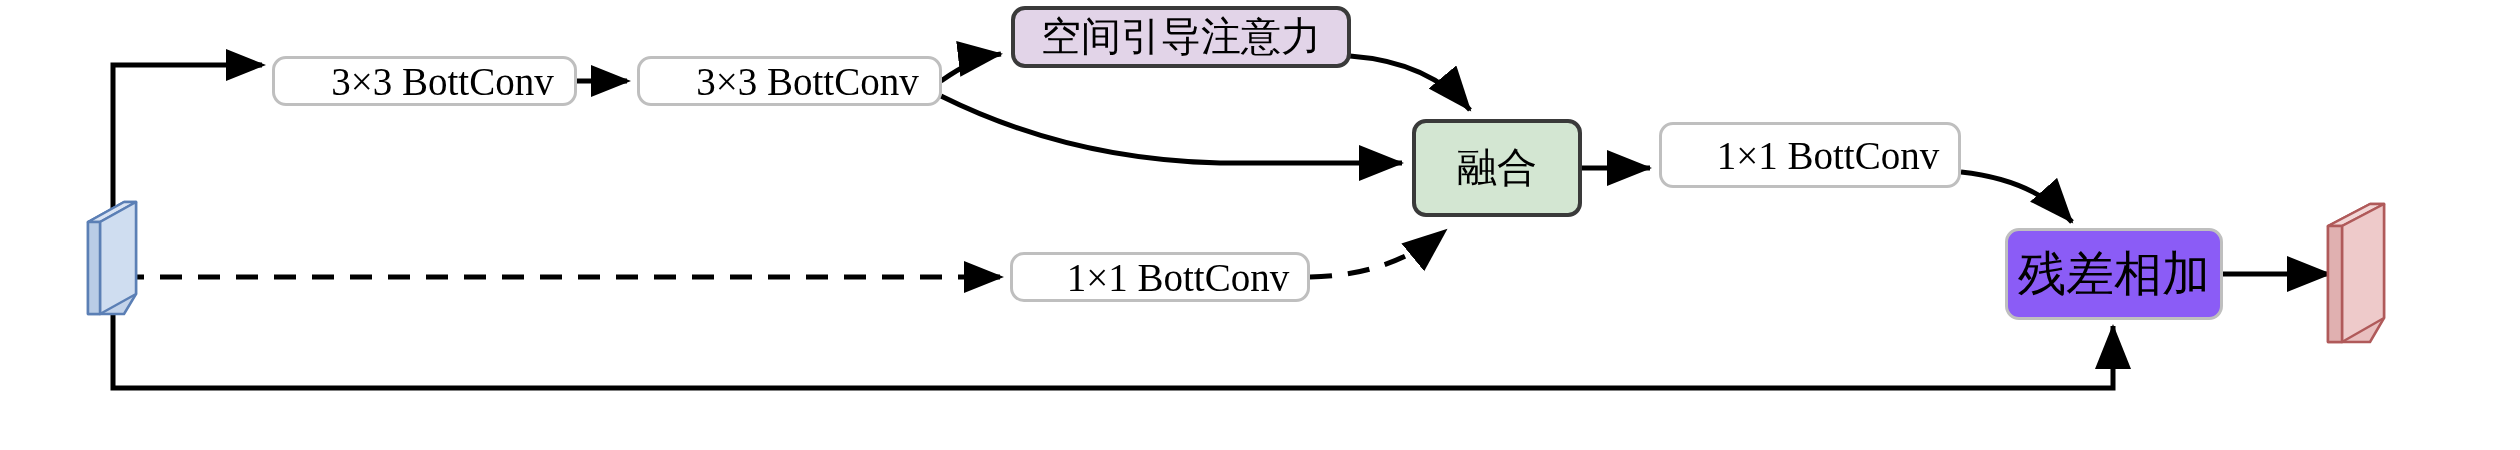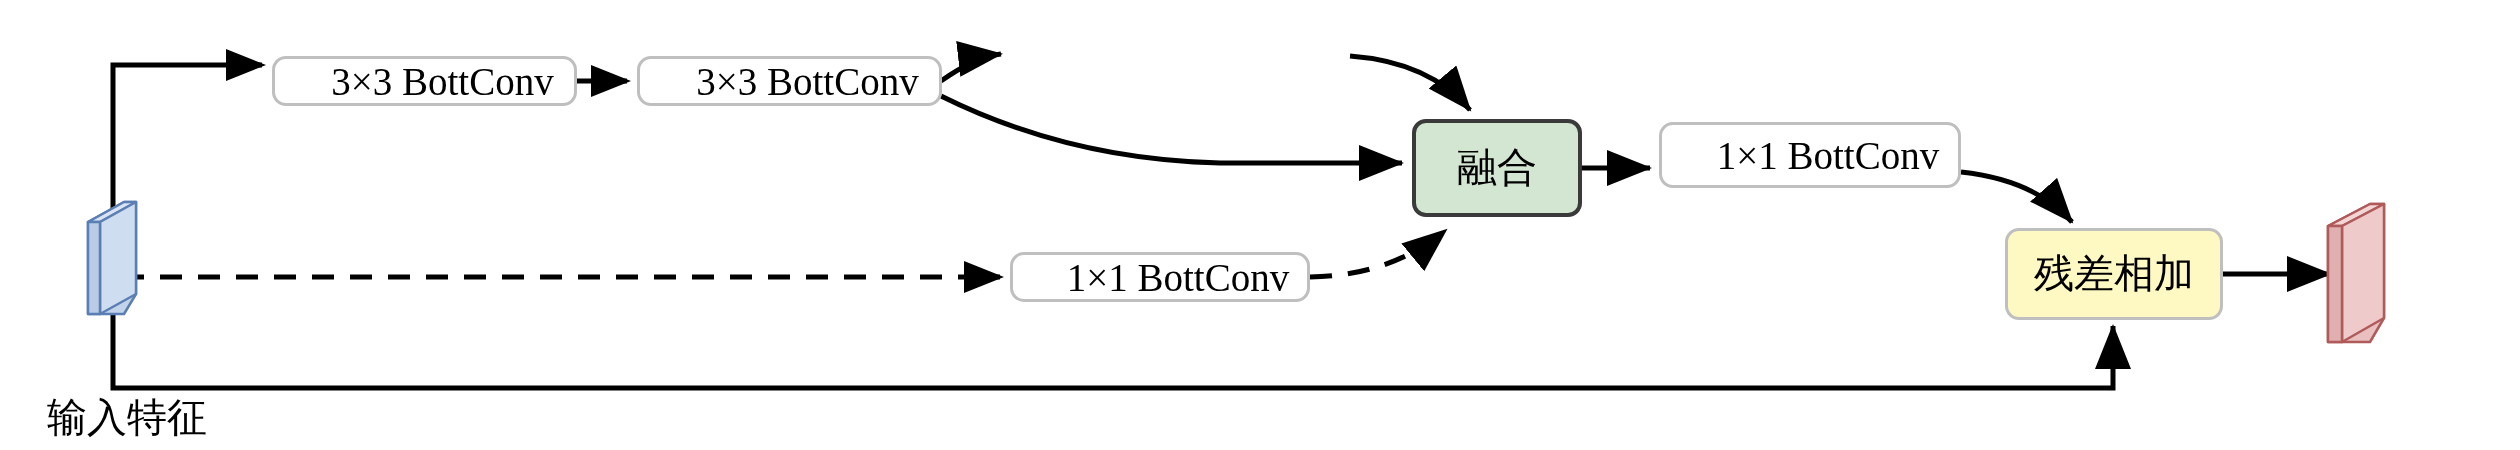--- a/index.html
+++ b/index.html
@@ -50,25 +50,25 @@
     font-size: 40px;
   }
   .node-fuse {
     background: #d3e6d2;
     border: 4px solid #3a3a3a;
     border-radius: 14px;
     color: #000000;
     font-size: 40px;
   }
   .node-res {
-    background: #fef9c3;
+    background: #8b5cf6;
     border: 3px solid #bfbfbf;
     border-radius: 14px;
     color: #000000;
-    font-size: 40px;
+    font-size: 48px;
   }
 
   
   .slab {
     position: absolute;
   }
   .slab svg { display: block; }
 
   
   .caption {
@@ -119,30 +119,32 @@
 
   <div class="slab" style="left:84px; top:198px; width:56px; height:120px;">
     <svg width="56" height="120" viewBox="0 0 56 120">
       <polygon points="4,24 40,4 52,4 52,96 40,116 4,116" fill="#c3d3ea" stroke="#5b7fb5" stroke-width="2.5" stroke-linejoin="round"></polygon>
       <polygon points="4,24 40,4 52,4 16,24" fill="#d9e3f3" stroke="#5b7fb5" stroke-width="2.5" stroke-linejoin="round"></polygon>
       <polygon points="16,24 52,4 52,96 16,116" fill="#cfddf0" stroke="#5b7fb5" stroke-width="2.5" stroke-linejoin="round"></polygon>
       <polygon points="4,24 16,24 16,116 4,116" fill="#b9cce6" stroke="#5b7fb5" stroke-width="2.5" stroke-linejoin="round"></polygon>
     </svg>
   </div>
 
-  <div class="caption" style="left:47px; top:398px;">输入特征</div>
 
   <div class="node node-plain" style="left:272px; top:56px; width:305px; height:50px;">
     <span>3×3 BottConv</span>
   </div>
 
   <div class="node node-plain" style="left:637px; top:56px; width:305px; height:50px;">
     <span>3×3 BottConv</span>
   </div>
 
+  <div class="node node-attn" style="left:1011px; top:6px; width:340px; height:62px;">
+    <span>空间引导注意力</span>
+  </div>
 
   <div class="node node-plain" style="left:1010px; top:252px; width:300px; height:50px;">
     <span>1×1 BottConv</span>
   </div>
 
   <div class="node node-fuse" style="left:1412px; top:119px; width:170px; height:98px;">
     <span>融合</span>
   </div>
 
   <div class="node node-plain" style="left:1659px; top:122px; width:302px; height:66px;">

